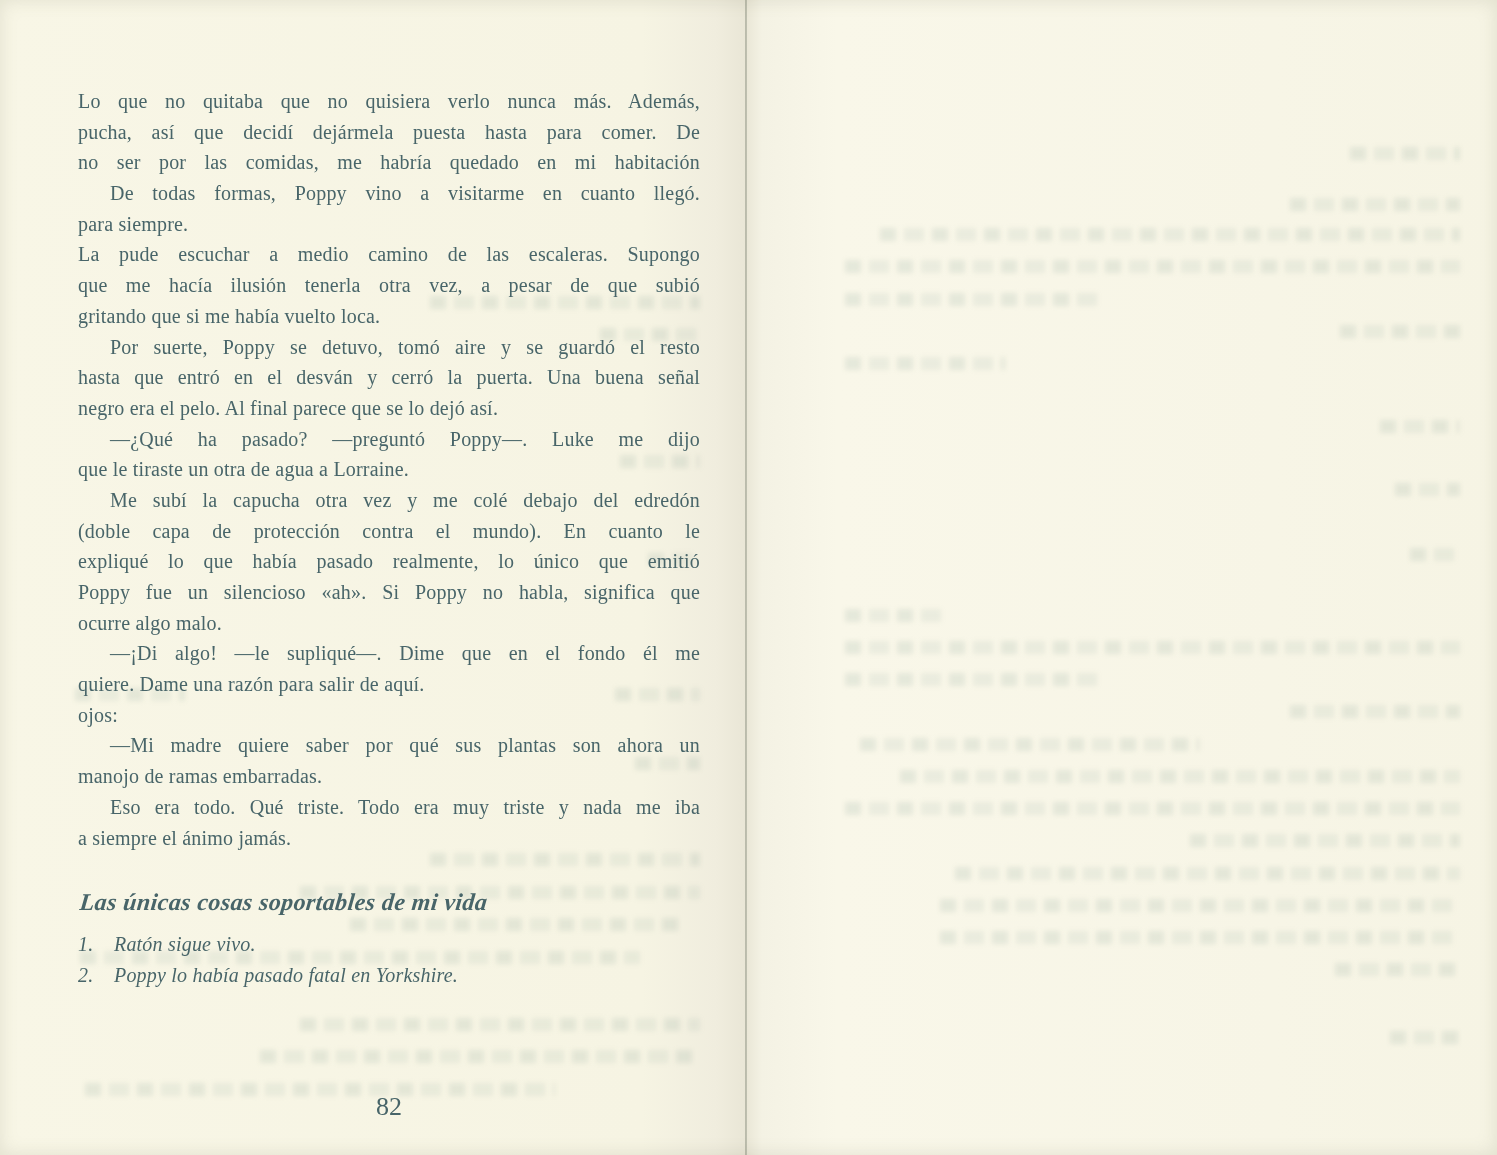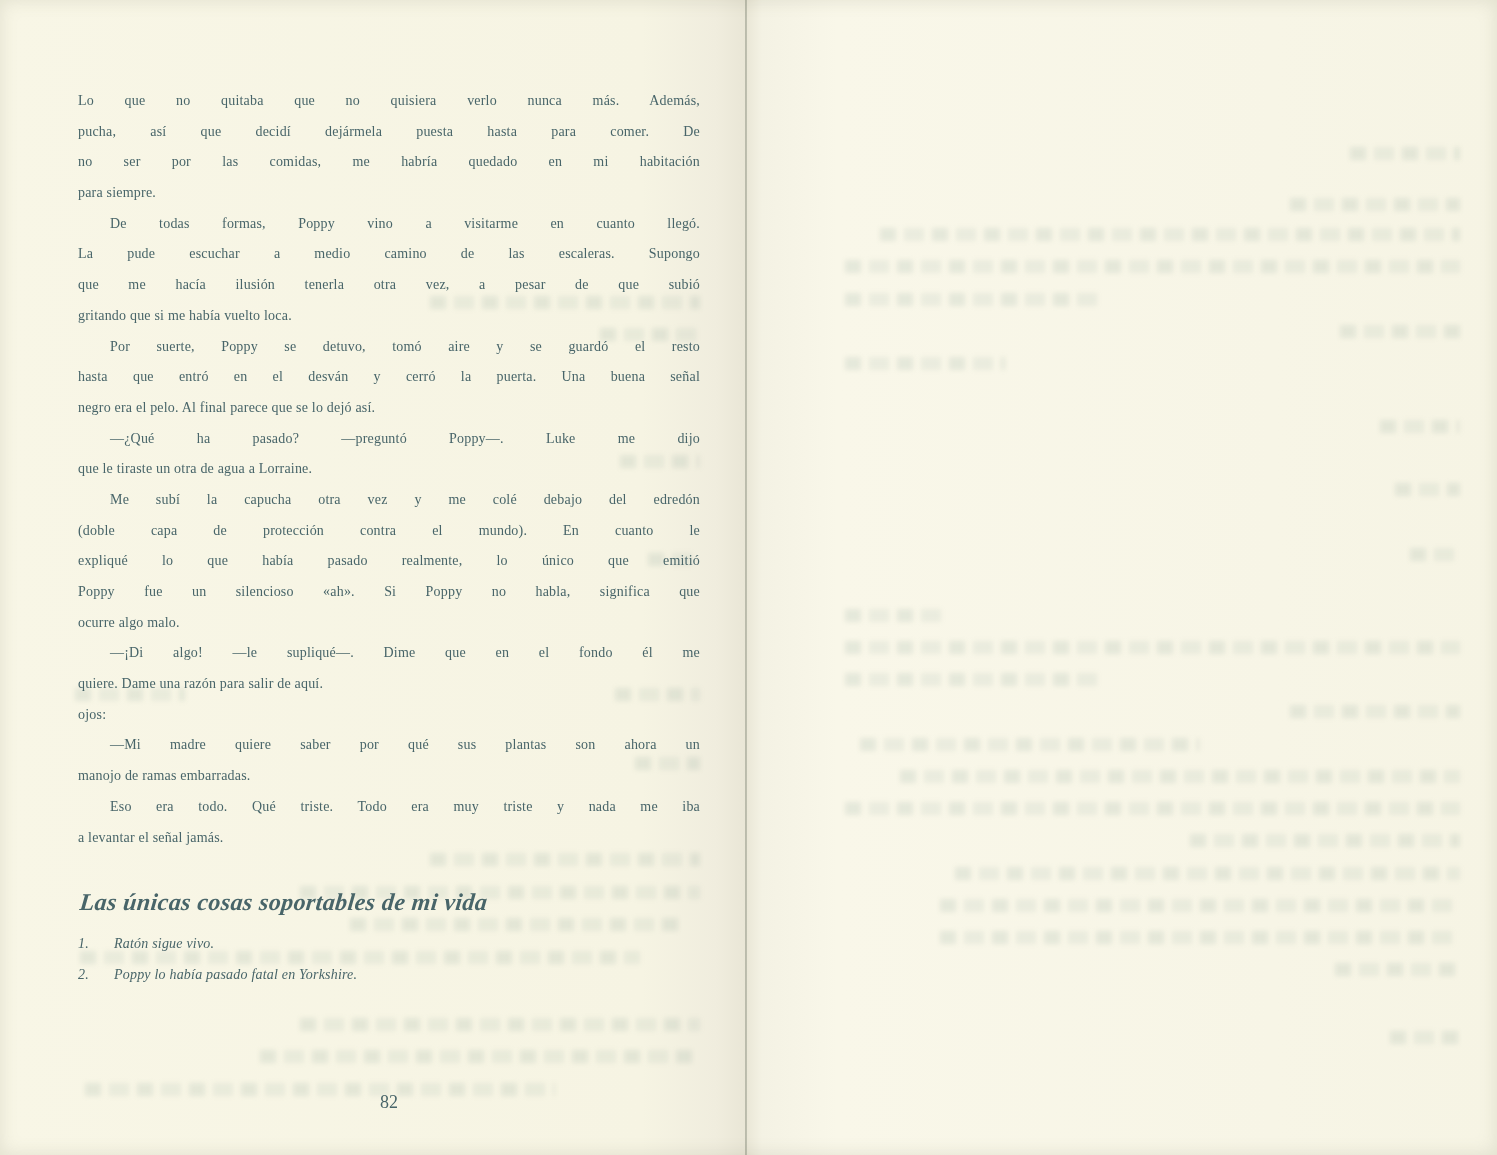--- a/index.html
+++ b/index.html
@@ -16,34 +16,34 @@
     background:linear-gradient(90deg,#f8f6e6 0%,#f6f4e3 86%,#f0edde 96%,#e9e6d6 100%);}
   .page-right{left:747px;width:750px;
     background:linear-gradient(90deg,#eae7d7 0%,#f4f2e4 2%,#f9f7e9 12%,#f7f5e6 70%,#f6f4e4 100%);}
   .gutter{position:absolute;left:745px;top:0;width:2px;height:1155px;
     background:var(--gutter,#a9ac9c);opacity:.75;}
   .edge-vignette{position:absolute;inset:0;pointer-events:none;
     box-shadow:inset 0 0 18px rgba(120,120,95,.18);}
   .textblock{position:absolute;top:86px;}
   .tb-left{left:78px;width:622px;}
   .line{
-    font-size:14px;line-height:30.7px;height:30.7px;overflow:hidden;
+    font-size:20px;line-height:30.7px;height:30.7px;overflow:hidden;
     text-align:justify;text-align-last:left;letter-spacing:.2px;
   }
   .line.just{text-align-last:justify;}
   .line.ind{padding-left:32px;}
   .line.it,span.it{font-style:italic;}
   .line.script{
     font-weight:bold;font-style:italic;font-size:24px;
     height:34px;line-height:34px;letter-spacing:.4px;
     transform:skewX(-6deg);transform-origin:left bottom;
   }
   span.num{display:inline-block;width:36px;font-style:italic;}
   .page-number{
-    position:absolute;top:1092px;font-size:18px;text-align:center;
+    position:absolute;top:1092px;font-size:26px;text-align:center;
   }
   .pn-left{left:78px;width:622px;}
   .ghost{
     position:absolute;height:13px;filter:blur(2.5px);pointer-events:none;
     background:repeating-linear-gradient(90deg,
       rgba(116,148,136,.14) 0px,rgba(116,148,136,.14) 16px,
       rgba(116,148,136,0) 16px,rgba(116,148,136,0) 24px,
       rgba(116,148,136,.10) 24px,rgba(116,148,136,.10) 44px,
       rgba(116,148,136,0) 44px,rgba(116,148,136,0) 52px);
   }
@@ -67,42 +67,42 @@
     <div class="ghost" style="left:350px;top:918px;width:330px;"></div>
     <div class="ghost" style="left:80px;top:951px;width:560px;"></div>
     <div class="ghost" style="left:300px;top:1018px;width:400px;"></div>
     <div class="ghost" style="left:260px;top:1050px;width:440px;"></div>
     <div class="ghost" style="left:85px;top:1083px;width:470px;"></div>
 
     <div class="textblock tb-left">
         <div class="line just">Lo que no quitaba que no quisiera verlo nunca más. Además,</div>
         <div class="line just">pucha, así que decidí dejármela puesta hasta para comer. De</div>
         <div class="line just">no ser por las comidas, me habría quedado en mi habitación</div>
+        <div class="line ind just">De todas formas, Poppy vino a visitarme en cuanto llegó.</div>
         <div class="line">para siempre.</div>
-        <div class="line ind just">De todas formas, Poppy vino a visitarme en cuanto llegó.</div>
         <div class="line just">La pude escuchar a medio camino de las escaleras. Supongo</div>
         <div class="line just">que me hacía ilusión tenerla otra vez, a pesar de que subió</div>
         <div class="line">gritando que si me había vuelto loca.</div>
         <div class="line ind just">Por suerte, Poppy se detuvo, tomó aire y se guardó el resto</div>
         <div class="line just">hasta que entró en el desván y cerró la puerta. Una buena señal</div>
         <div class="line">negro era el pelo. Al final parece que se lo dejó así.</div>
         <div class="line ind just">—¿Qué ha pasado? —preguntó Poppy—. Luke me dijo</div>
         <div class="line">que le tiraste un otra de agua a Lorraine.</div>
         <div class="line ind just">Me subí la capucha otra vez y me colé debajo del edredón</div>
         <div class="line just">(doble capa de protección contra el mundo). En cuanto le</div>
         <div class="line just">expliqué lo que había pasado realmente, lo único que emitió</div>
         <div class="line just">Poppy fue un silencioso «ah». Si Poppy no habla, significa que</div>
         <div class="line">ocurre algo malo.</div>
         <div class="line ind just">—¡Di algo! —le supliqué—. Dime que en el fondo él me</div>
         <div class="line">quiere. Dame una razón para salir de aquí.</div>
         <div class="line">ojos:</div>
         <div class="line ind just">—Mi madre quiere saber por qué sus plantas son ahora un</div>
         <div class="line">manojo de ramas embarradas.</div>
         <div class="line ind just">Eso era todo. Qué triste. Todo era muy triste y nada me iba</div>
-        <div class="line">a levantar el señal jamás.</div>
+        <div class="line">a siempre el ánimo jamás.</div>
         <div class="line script" style="margin-top: 32px;">Las únicas cosas soportables de mi vida</div>
         <div class="line it" style="margin-top: 10px;"><span class="num">1.</span><span class="it">Ratón sigue vivo.</span></div>
         <div class="line it"><span class="num">2.</span><span class="it">Poppy lo había pasado fatal en Yorkshire.</span></div>
       </div>
     <div class="page-number pn-left">82</div>
   </div>
 
   <div class="gutter"></div>
 
   <div class="page page-right">

